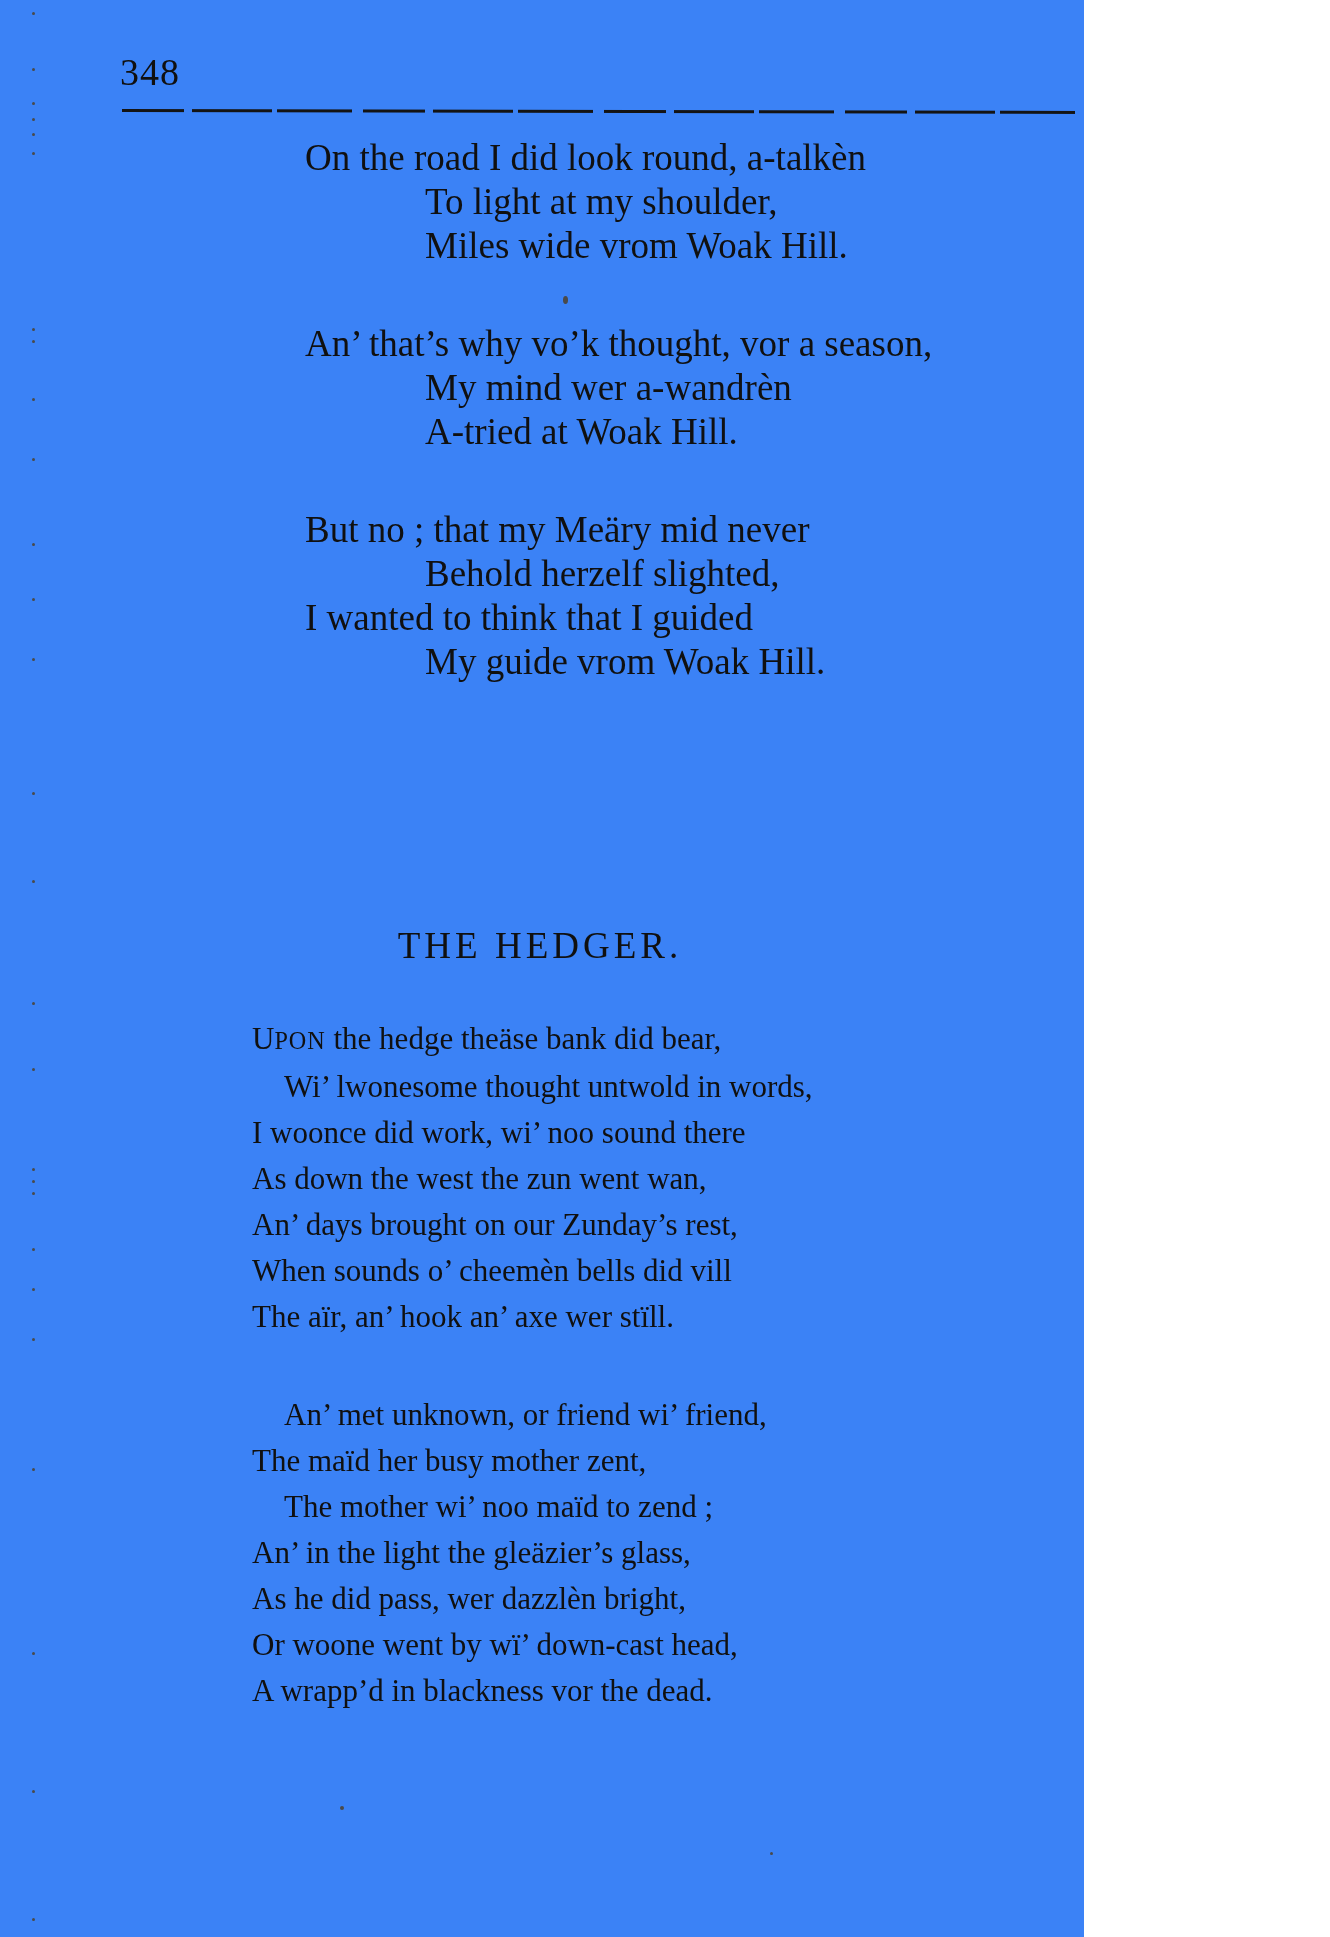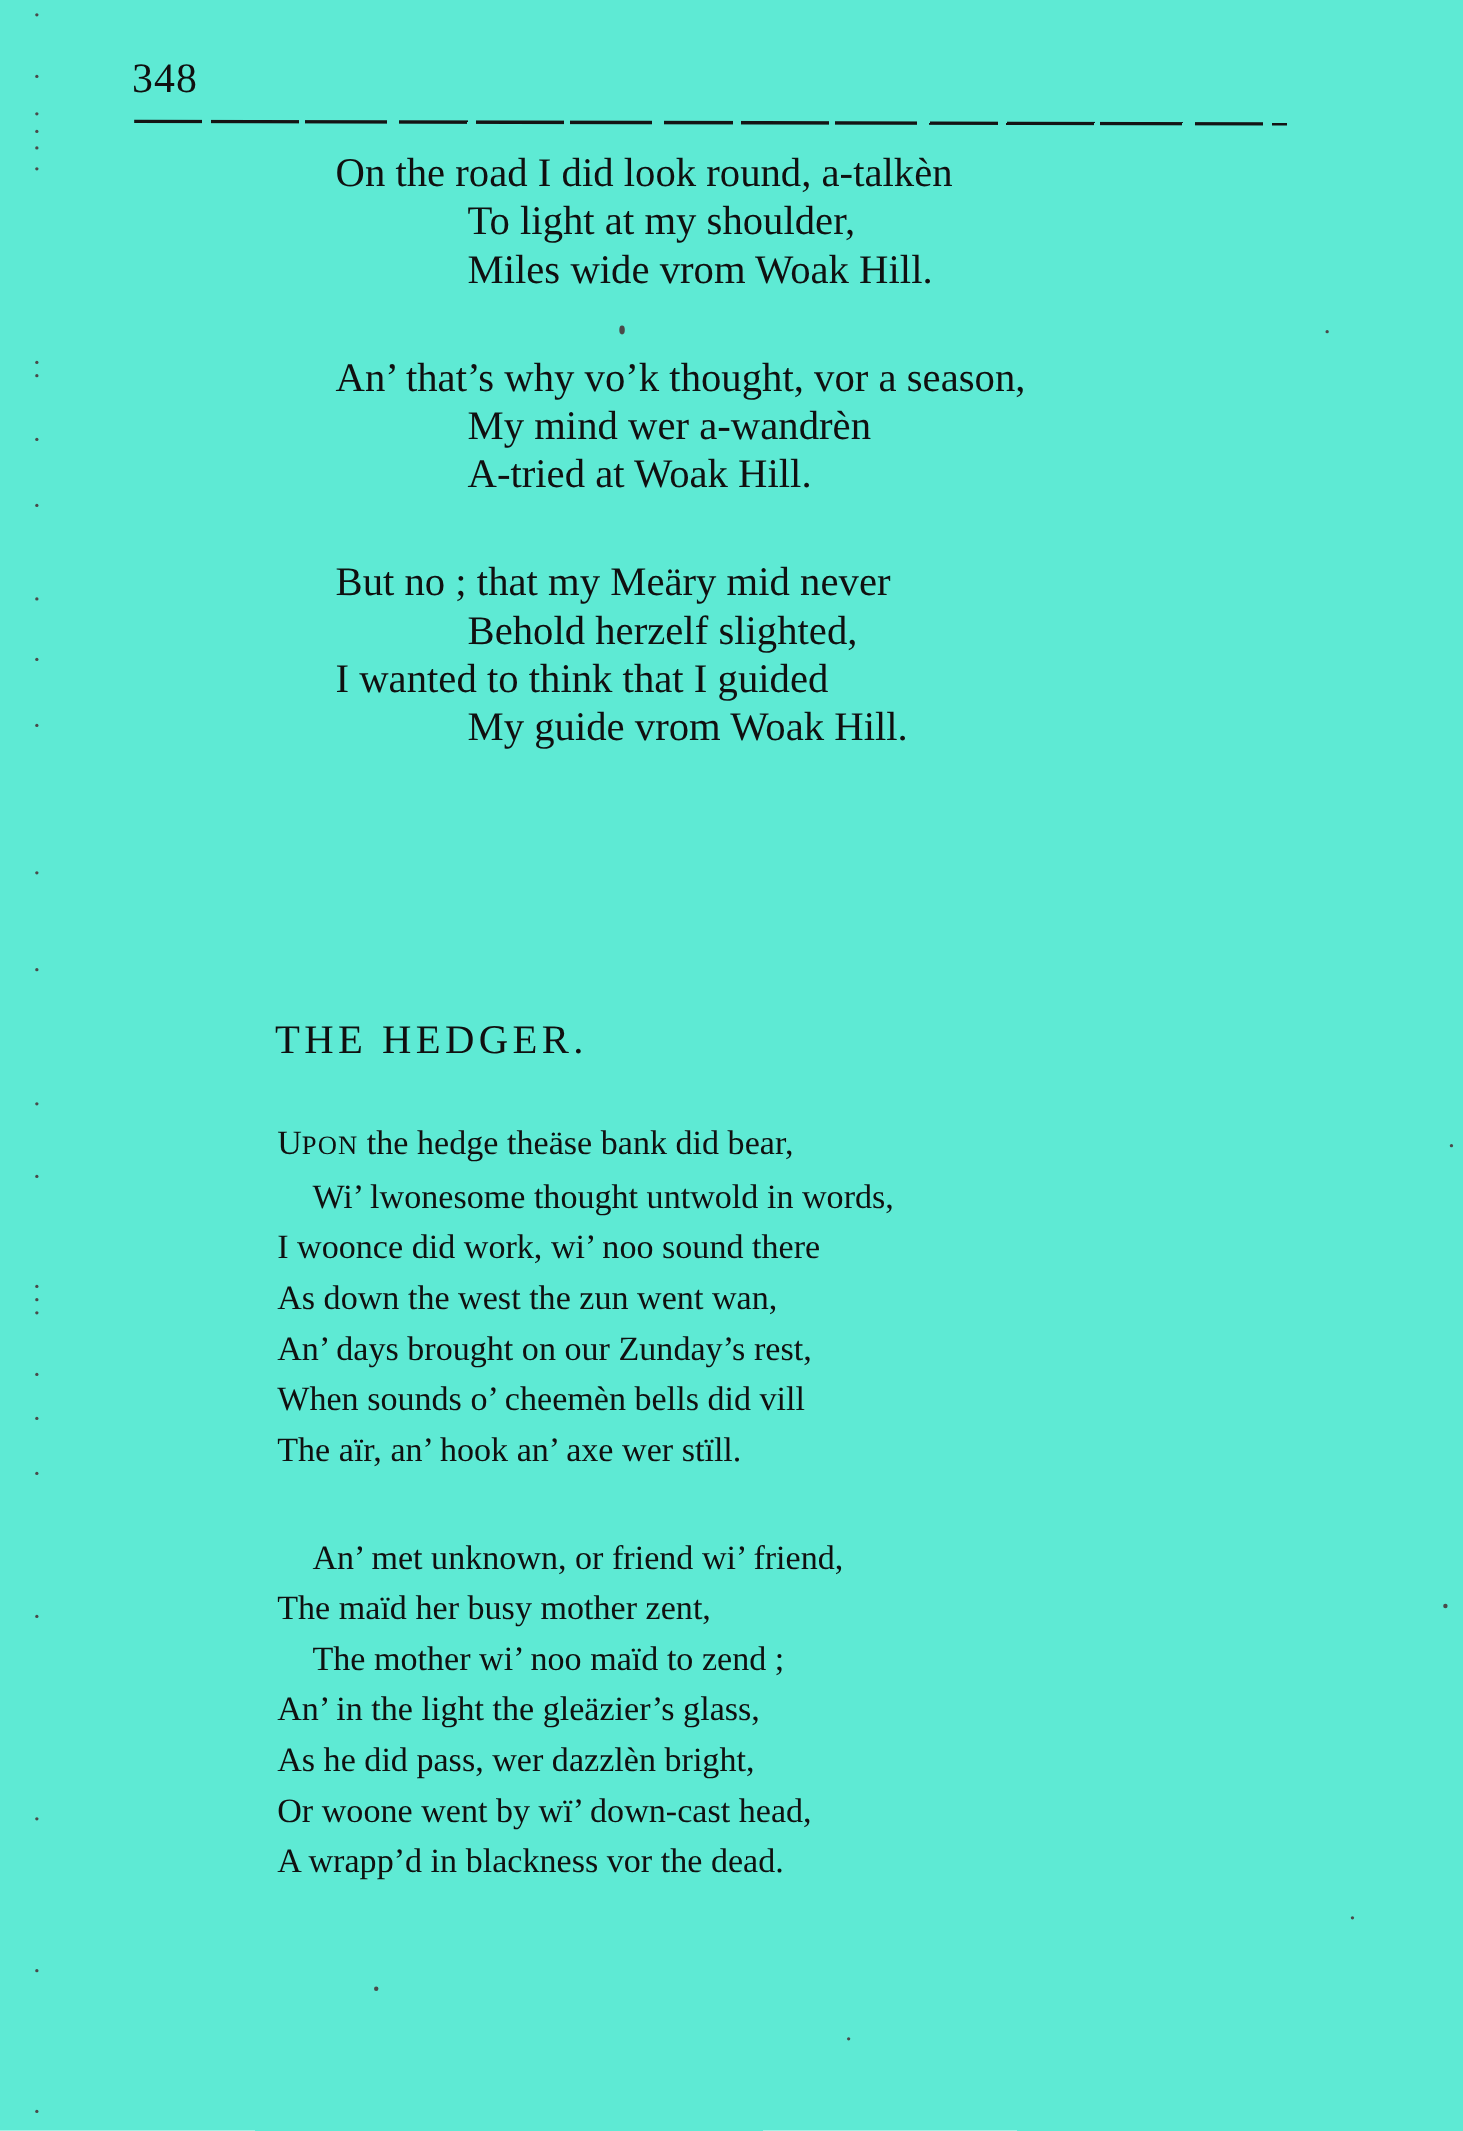--- a/index.html
+++ b/index.html
@@ -2,23 +2,23 @@
 <html><head>
 <meta charset="utf-8">
 <style>
   html, body {
     margin: 0;
     padding: 0;
     background: #ffffff;
   }
   .page {
     position: relative;
-    width: 1330px;
+    width: 1084px;
     height: 1937px;
-    background: #5eead4;
+    background: #3b82f6;
     overflow: hidden;
     font-family: "Liberation Serif", "DejaVu Serif", serif;
     color: #101010;
   }
 
   
   .page-number {
     position: absolute;
     left: 120px;
     top: 50px;
@@ -67,20 +67,21 @@
   }
   .poem-woak .stanza { margin-bottom: 54px; }
   .poem-woak .ind { padding-left: 120px; }
 
   .poem-title {
     position: absolute;
     left: 250px;
     top: 924px;
     width: 580px;
     margin: 0;
+    text-align: center;
     font-size: 37px;
     font-weight: normal;
     letter-spacing: 4px;
     white-space: nowrap;
   }
 
   .poem-hedger {
     left: 252px;
     top: 1016px;
     font-size: 31px;

